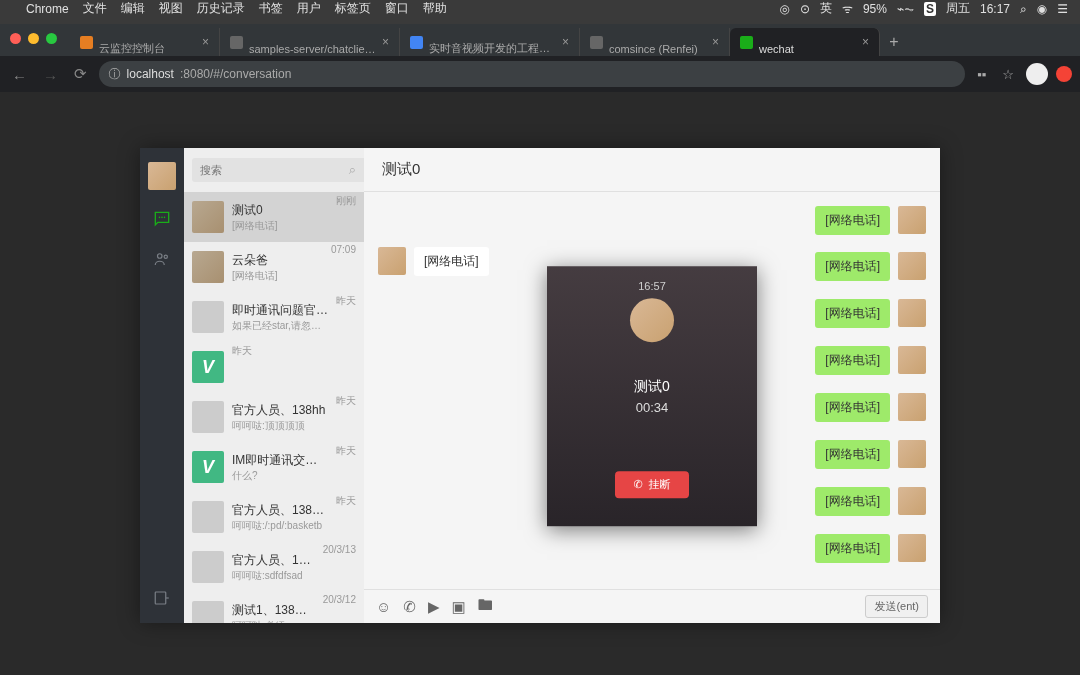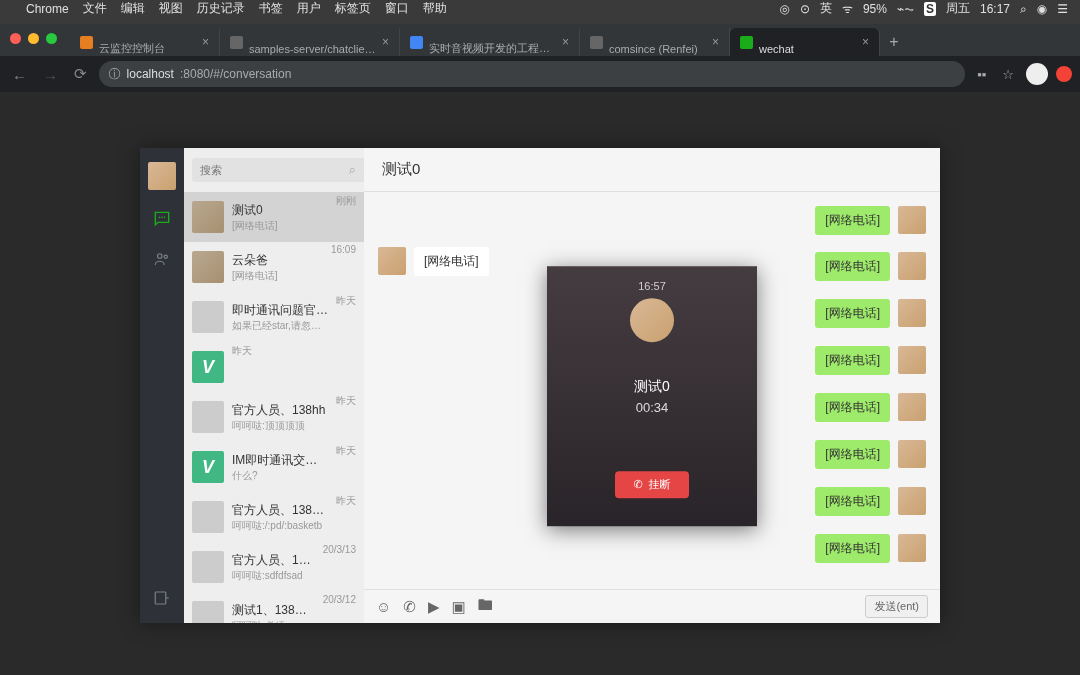--- a/index.html
+++ b/index.html
@@ -217,21 +217,21 @@
                 <div class="conv-sub">[网络电话]</div>
               </div>
               <div class="conv-time">刚刚</div>
             </div>
             <div class="conv-item">
               <div class="conv-av"></div>
               <div class="conv-mid">
                 <div class="conv-name">云朵爸</div>
                 <div class="conv-sub">[网络电话]</div>
               </div>
-              <div class="conv-time">16:09</div>
+              <div class="conv-time">07:09</div>
             </div>
             <div class="conv-item">
               <div class="conv-av grid"></div>
               <div class="conv-mid">
                 <div class="conv-name">即时通讯问题官方反...</div>
                 <div class="conv-sub">如果已经star,请忽略此消息</div>
               </div>
               <div class="conv-time">昨天</div>
             </div>
             <div class="conv-item">

